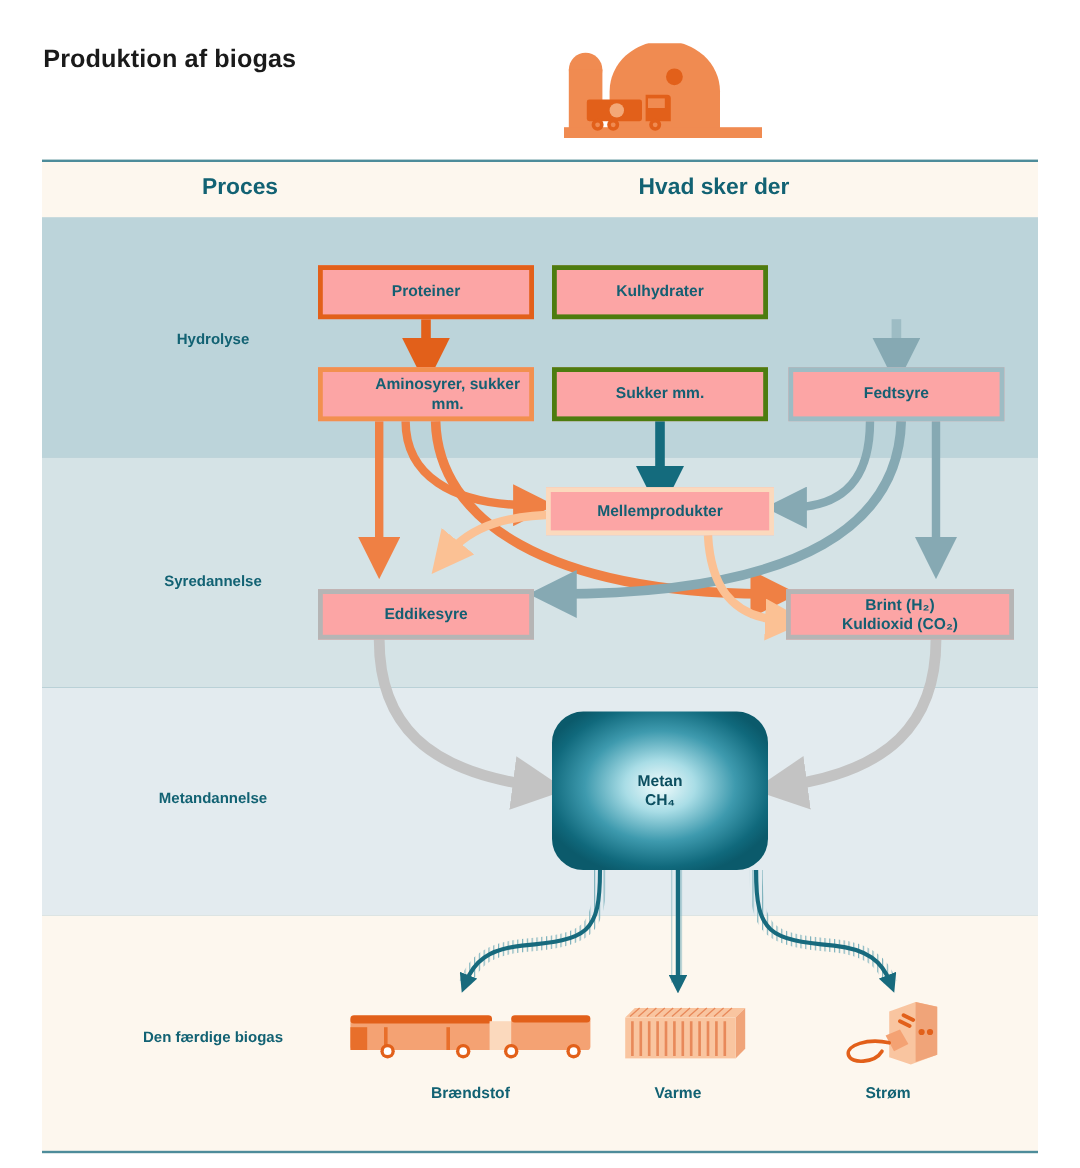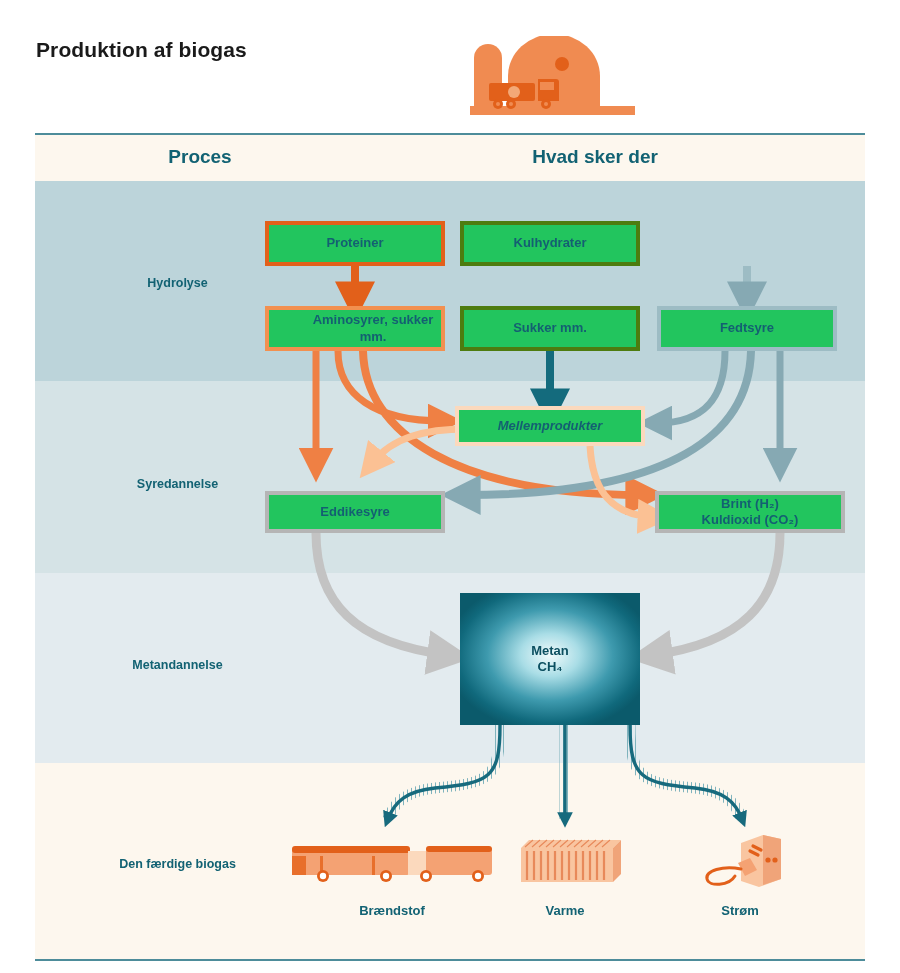--- a/index.html
+++ b/index.html
@@ -31,37 +31,37 @@
 
   .col-head{position:absolute; top:0; height:48px; line-height:48px;
             font-size:19px; font-weight:700; color:#126273; text-align:center;}
   #head-proces{left:60px; width:210px;}
   #head-hvad{left:300px; width:520px;}
 
   .row-label{position:absolute; left:40px; width:205px; text-align:center;
              font-size:12.5px; font-weight:700; color:#126273;}
 
   
-  .node{position:absolute; background:#22c55e; display:flex;
+  .node{position:absolute; background:#fca5a5; display:flex;
         align-items:center; justify-content:center; text-align:center;
         font-size:13px; font-weight:700; color:#145f72; line-height:1.25;
         box-sizing:border-box;}
   .b-orange{border:4px solid #e2601a;}
   .b-orange-lt{border:4px solid #f2904f;padding-left:36px;}
   .b-teal{border:4px solid #4d7c0f;}
   .b-teal-lt{border:4px solid #9dbcc4;}
-  .b-peach{border:4px solid #fbd9bd;font-style:italic;}
+  .b-peach{border:4px solid #fbd9bd;}
   .b-gray{border:4px solid #b5b5b5;}
 
   .metan-box{position:absolute; box-sizing:border-box;
     background:radial-gradient(ellipse 58% 58% at 50% 47%,
                #f2fbfc 0%, #a9dde6 28%, #3e9aae 60%, #10697c 88%, #0b5a6b 100%);
     display:flex; align-items:center; justify-content:center;
     font-size:13px; font-weight:700; color:#0c4f60; text-align:center;
-    line-height:1.25;}
+    line-height:1.25;border-radius:26px;}
 
   svg.layer{position:absolute; left:0; top:0; width:830px; height:826px;
             overflow:visible; pointer-events:none;}
 
   .bot-cap{position:absolute; text-align:center; width:170px;
            font-size:13px; font-weight:700; color:#126273;}
   .bot-icon{position:absolute;}
 </style>
 </head>
 <body>

